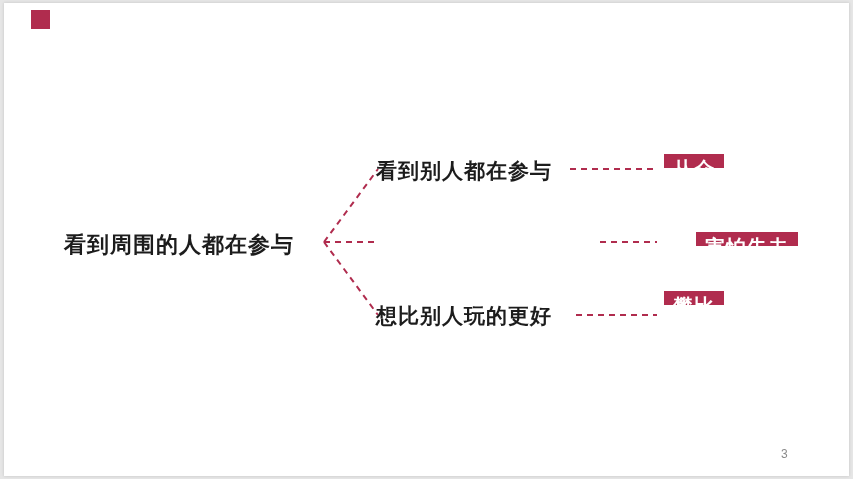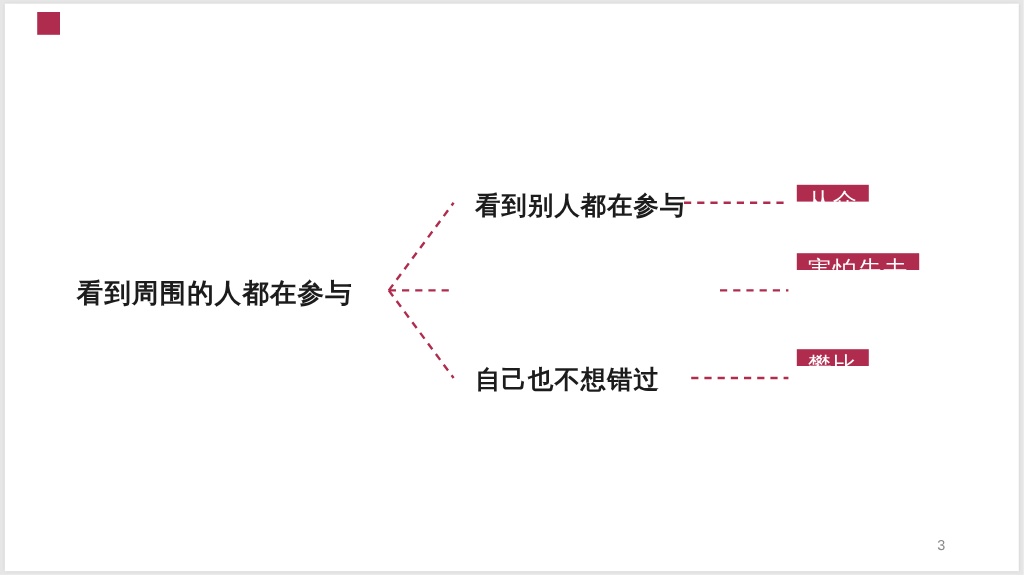--- a/index.html
+++ b/index.html
@@ -39,40 +39,40 @@
     letter-spacing:1px;
     white-space:nowrap;
   }
   .branch-label{
     position:absolute;
     font-size:21px;
     font-weight:bold;
     color:#1c1c1c;
     letter-spacing:1px;
     white-space:nowrap;
-    left:392px;
+    left:372px;
   }
   .branch-label.b0{ top:154px; }
   .branch-label.b1{ top:227px; }
   .branch-label.b2{ top:299px; }
   .tag-badge{
     position:absolute;
     left:660px;
     height:14px;
     line-height:30px;
     padding:0 9px;
     background:var(--accent);
     color:#ffffff;
     font-size:20px;
-    font-weight:normal;
+    font-weight:bold;
     letter-spacing:1px;
     white-space:nowrap;
   }
   .tag-badge.t0{ top:151px; }
-  .tag-badge.t1{ top:208px; }
+  .tag-badge.t1{ top:229px;margin-left:32px; }
   .tag-badge.t2{ top:288px; }
   .connectors{
     position:absolute;
     left:0; top:0;
     width:853px; height:479px;
     pointer-events:none;
   }
   .connectors line{
     stroke:var(--accent);
     stroke-width:2;
@@ -100,21 +100,21 @@
       <line x1="320" y1="239" x2="374" y2="312"></line>
 
       <line x1="566" y1="166" x2="653" y2="166"></line>
       <line x1="596" y1="239" x2="653" y2="239"></line>
       <line x1="572" y1="312" x2="653" y2="312"></line>
     </svg>
 
     <div class="root-label">看到周围的人都在参与</div>
 
     <div class="branch-label b0">看到别人都在参与</div>
-    <div class="branch-label b2">自己也不想错过</div>
+    <div class="branch-label b2">想比别人玩的更好</div>
 
     <div class="tag-badge t0">从众</div>
     <div class="tag-badge t1">害怕失去</div>
     <div class="tag-badge t2">攀比</div>
 
     <div class="page-number">3</div>
   </div>
 </div>
 
 </body></html>

